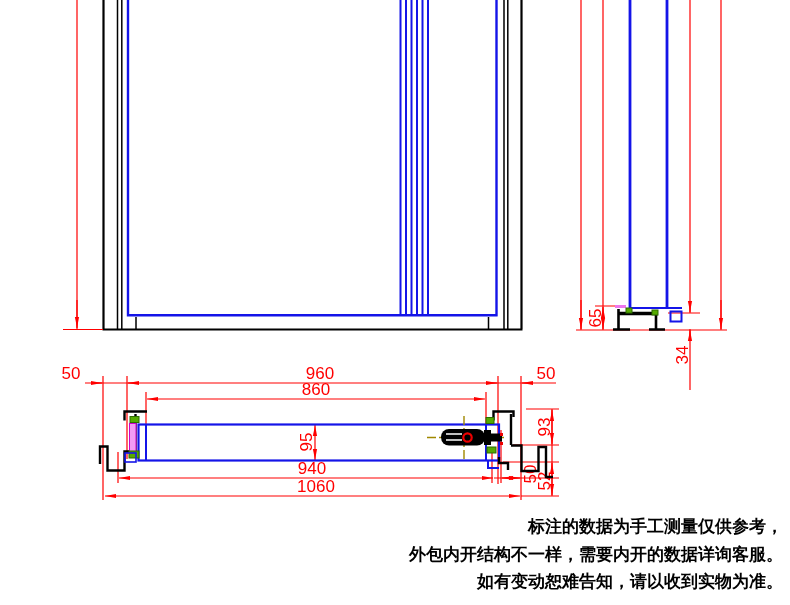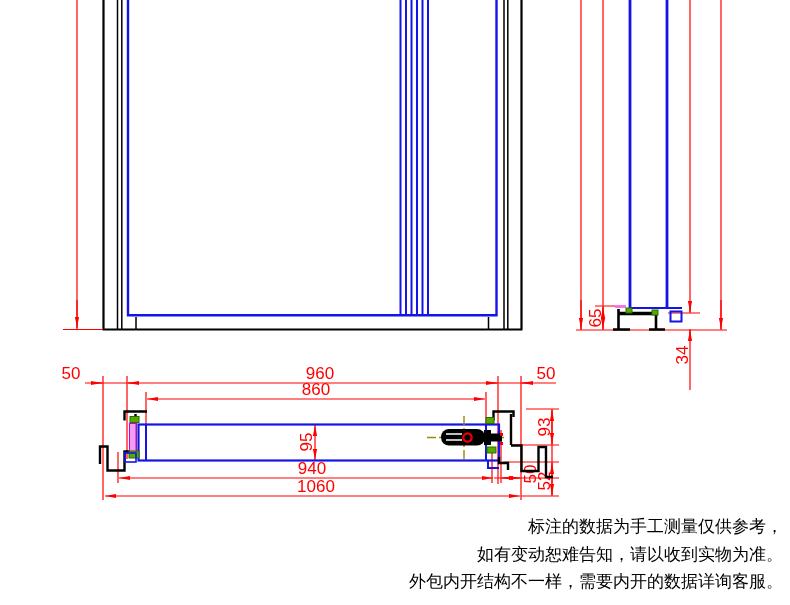--- a/index.html
+++ b/index.html
@@ -5,21 +5,21 @@
   html,body{margin:0;padding:0;background:#ffffff;}
   .stage{position:relative;width:790px;height:605px;background:#fff;overflow:hidden;
          font-family:"Liberation Sans",sans-serif;}
   svg{position:absolute;left:0;top:0;}
   .blk{stroke:#000;fill:none;}
   .blu{stroke:#1414e8;fill:none;}
   .red{stroke:#ff0000;fill:none;stroke-width:1.2;}
   .dim{fill:#ff0000;font:17px "Liberation Sans",sans-serif;}
   .cl {stroke:#a08800;fill:none;stroke-width:1.4;stroke-dasharray:9 3 2 3;}
   .notes{position:absolute;right:7px;top:513px;text-align:right;color:#000;
-         font-weight:normal;font-size:17px;line-height:27.5px;white-space:nowrap;}
+         font-weight:bold;font-size:17px;line-height:27.5px;white-space:nowrap;}
 </style>
 </head>
 <body>
 
 <div class="stage">
 <svg width="790" height="605" viewBox="0 0 790 605">
   <defs>
     <marker id="ar" orient="auto" markerUnits="userSpaceOnUse" markerWidth="14" markerHeight="10" refX="11" refY="5">
       <path d="M11,5 L0,2.9 L0,7.1 Z" fill="#ff0000"></path>
     </marker>
@@ -121,16 +121,16 @@
     <circle cx="467.5" cy="437.5" r="4.2" fill="none" stroke="#ee0000" stroke-width="2.2"></circle>
     <rect x="484" y="430" width="7" height="15" fill="#000"></rect>
     <rect x="491" y="433.5" width="11" height="8" fill="#000"></rect>
     <rect x="500" y="433" width="3" height="3" fill="#ee0000"></rect>
     <rect x="500" y="442" width="3" height="3" fill="#ee0000"></rect>
   </g>
 </svg>
 
 <div class="notes">
   <div>标注的数据为手工测量仅供参考，</div>
+  <div>外包内开结构不一样，需要内开的数据详询客服。</div>
   <div>如有变动恕难告知，请以收到实物为准。</div>
-  <div>外包内开结构不一样，需要内开的数据详询客服。</div>
 </div>
 </div>
 
 </body></html>

